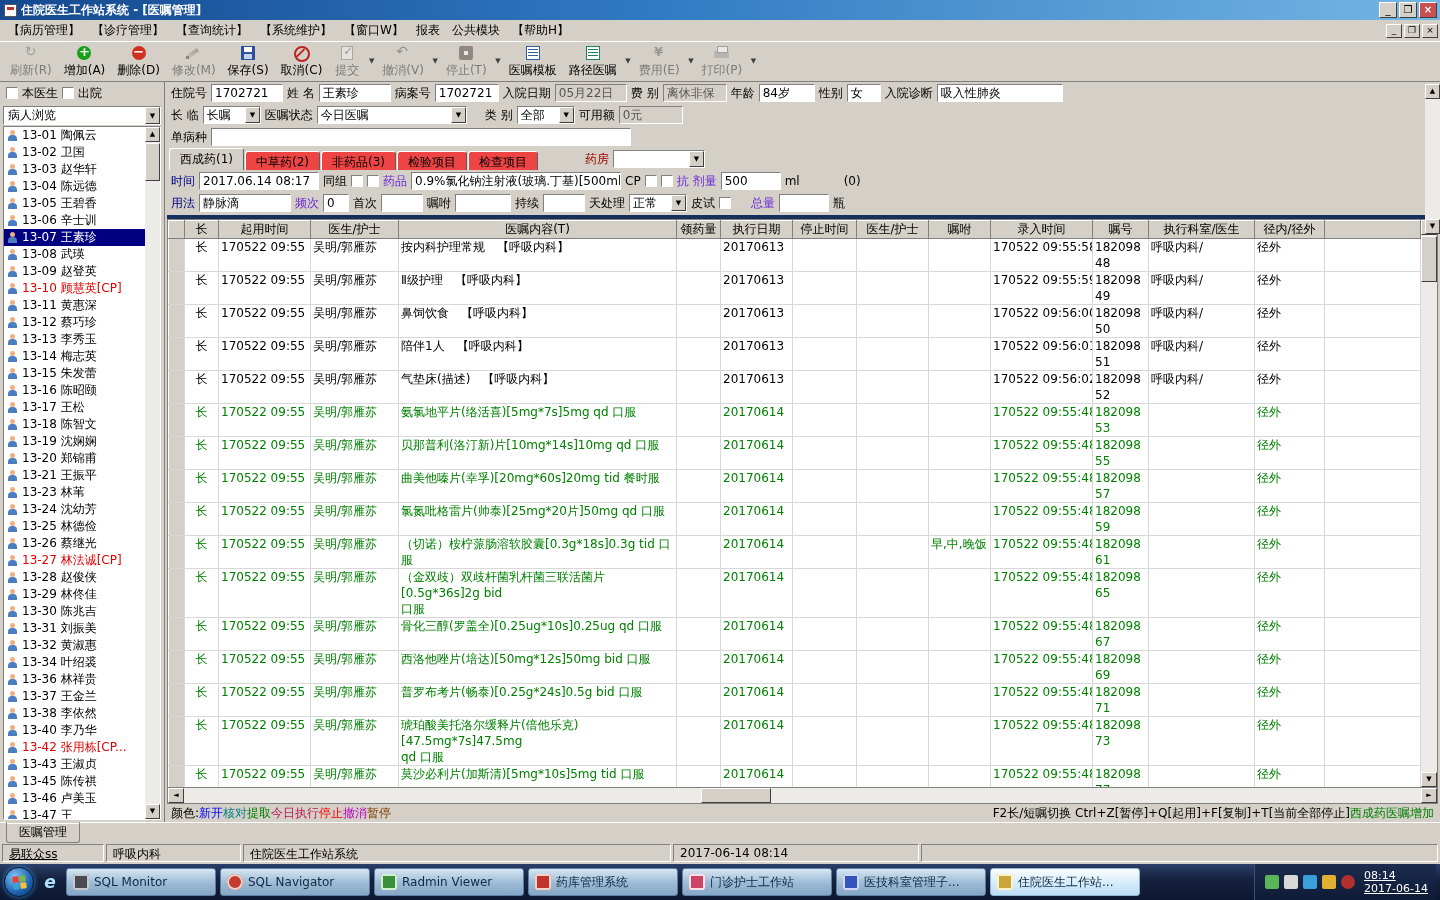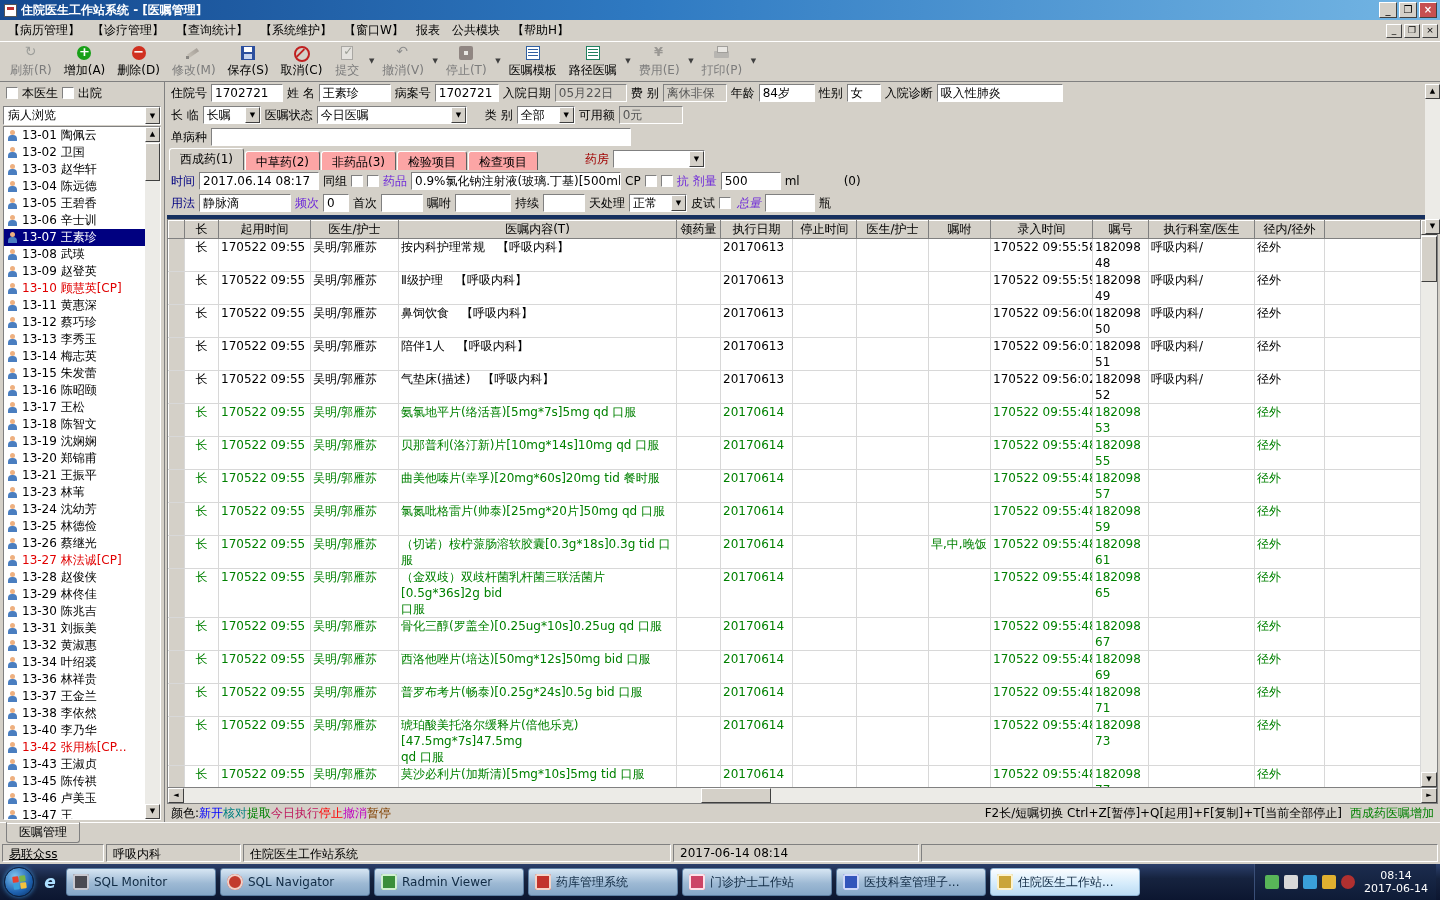--- a/index.html
+++ b/index.html
@@ -85,21 +85,21 @@
 .lbl.maroon{color:#a00000;}
 .fld{height:18px;background:#fff;border:1px solid;border-color:#808080 #fff #fff #808080;padding:0 3px;display:inline-flex;align-items:center;overflow:hidden;white-space:nowrap;}
 .fld.dis{background:#d4d0c8;color:#555;}
 .combo{position:relative;padding-right:17px;}
 .combo .cbtn{position:absolute;right:0;top:0;width:15px;height:100%;background:#d4d0c8;border:1px solid;border-color:#fff #404040 #404040 #fff;font-size:7px;display:flex;align-items:center;justify-content:center;}
 .w70{width:72px;}.w64{width:64px;}.w56{width:56px;}.w34{width:34px;}.w120{width:126px;}
 .w58{width:58px;}.w150{width:150px;}.w420{width:420px;}
 .w118{width:120px;}.w205{width:210px;}.w60{width:60px;}.w40{width:42px;}.w90{width:92px;}.w50{width:50px;}.w26{width:26px;}
 
 .tabsrow{height:22px;display:flex;align-items:flex-end;padding-left:4px;}
-.tab{height:19px;padding:2px 10px 0 10px;border:1px solid;border-color:#fff #606060 #808080 #fff;border-bottom:none;background:#fca5a5;margin-right:1px;border-radius:3px 3px 0 0;white-space:nowrap;}
+.tab{height:19px;padding:2px 10px 0 10px;border:1px solid;border-color:#fff #606060 #808080 #fff;border-bottom:none;background:#ef4444;margin-right:1px;border-radius:3px 3px 0 0;white-space:nowrap;}
 .tab.active{height:22px;background:#d4d0c8;position:relative;z-index:2;}
 .pharm{display:flex;align-items:center;gap:4px;margin-left:46px;margin-bottom:2px;}
 
 .sep-navy{height:4px;background:#16305e;margin:1px 2px 0 2px;}
 
 
 .grid-area{flex:1;display:flex;flex-direction:column;margin:0 2px;border:1px solid #808080;background:#fff;min-height:0;}
 .grid-zone{flex:1;position:relative;overflow:hidden;padding-right:16px;background:#fff;}
 .grid-zone .vsb{width:16px;background:#ecebe7;}
 .grid-zone .vsb .sb-btn{width:16px;}
@@ -117,21 +117,21 @@
 .hsb{height:16px;background:#ecebe7;position:relative;border-top:1px solid #808080;}
 .hsb .sb-btn{position:absolute;top:0;width:16px;height:15px;line-height:13px;}
 .hsb .lf{left:0;}.hsb .rt{right:0;}
 .hsb .thumb{position:absolute;top:0;left:42%;width:70px;height:15px;background:#d4d0c8;border:1px solid;border-color:#fff #404040 #404040 #fff;}
 
 
 .legend{height:18px;display:flex;align-items:center;padding:0 6px;white-space:nowrap;overflow:hidden;}
 .lg{margin-right:0;}
 .lg-new{color:#0000ff;}.lg-check{color:#008080;}.lg-fetch{color:#008000;}
 .lg-today{color:#be185d;}.lg-stop{color:#ff0000;}.lg-undo{color:#c000c0;}.lg-pause{color:#804000;}
-.legend .right{margin-left:auto;display:flex;gap:8px;}
+.legend .right{margin-left:auto;display:flex;}
 .legend .green{color:#008000;}
 
 
 .btabrow{height:20px;background:#d4d0c8;border-top:1px solid #fff;display:flex;align-items:center;padding-left:6px;}
 .btab{padding:1px 12px;border:1px solid #808080;background:#d4d0c8;border-radius:0 0 3px 3px;border-top-color:#d4d0c8;box-shadow:0 1px 0 #fff inset;}
 .statusbar{height:22px;display:flex;gap:2px;padding:2px;background:#d4d0c8;}
 .seg{border:1px solid;border-color:#808080 #fff #fff #808080;padding:1px 6px;overflow:hidden;white-space:nowrap;}
 .seg1{width:102px;text-decoration:underline;}.seg2{width:135px;}.seg3{width:428px;}.seg4{width:246px;}.seg5{flex:1;}
 
 
@@ -147,21 +147,21 @@
 .app-sqlmon{background:#4a4a52;box-shadow:inset 0 0 0 2px #c8c8d0;}
 .app-sqlnav{background:#c23b2e;border-radius:50%;box-shadow:inset 0 0 0 2px #f0d0c8;}
 .app-radmin{background:#3a8f3a;box-shadow:inset 0 0 0 2px #d0f0d0;}
 .app-pharm{background:#c2332b;box-shadow:inset 0 0 0 2px #f4d4c8;}
 .app-nurse{background:#cc4466;box-shadow:inset 0 0 0 2px #ffe0e8;}
 .app-tech{background:#3355bb;box-shadow:inset 0 0 0 2px #d0d8f8;}
 .app-doctor{background:#caa53a;box-shadow:inset 0 0 0 2px #fdf2cc;}
 .tray{margin-left:auto;height:100%;display:flex;align-items:center;gap:5px;padding:0 8px 0 10px;background:linear-gradient(180deg,#1c2c4e,#0e1b36);border-left:1px solid #3a4f78;}
 .tray-ic{width:14px;height:14px;border-radius:2px;flex:none;}
 .tr1{background:#58b558;}.tr2{background:#d8d8d8;}.tr3{background:#3aa0da;}.tr4{background:#e0b030;}.tr5{background:#b03030;border-radius:50%;}
-.clock{color:#fff;font-size:11px;line-height:13px;text-align:center;white-space:pre-line;margin-left:4px;}
+.clock{color:#fff;font-size:11px;line-height:13px;text-align:left;white-space:pre-line;margin-left:4px;text-decoration:underline;}
 </style>
 </head>
 <body>
 
 <div class="screen">
 
   <div class="titlebar">
     <span class="t-icon"></span>
     <span class="t-text">住院医生工作站系统 - [医嘱管理]</span>
     <span class="winbtn">_</span>
@@ -545,21 +545,21 @@
         <span class="fld w56"></span>
         <span class="lbl">持续</span>
         <span class="fld w40"></span>
         <span class="lbl">天处理</span>
         <span class="fld combo w58">
             <span>正常</span>
             <span class="cbtn">▼</span>
           </span>
         <span class="lbl">皮试</span>
         <span class="cb"></span>
-        <span class="lbl red" style="margin-left:2px;font-style:italic;">总量</span>
+        <span class="lbl red" style="margin-left:16px;">总量</span>
         <span class="fld w50"></span>
         <span class="lbl">瓶</span>
       </div>
 
       <div class="sep-navy"></div>
 
       <div class="grid-area">
         <div class="grid-zone">
           <table class="grid">
             <colgroup>

